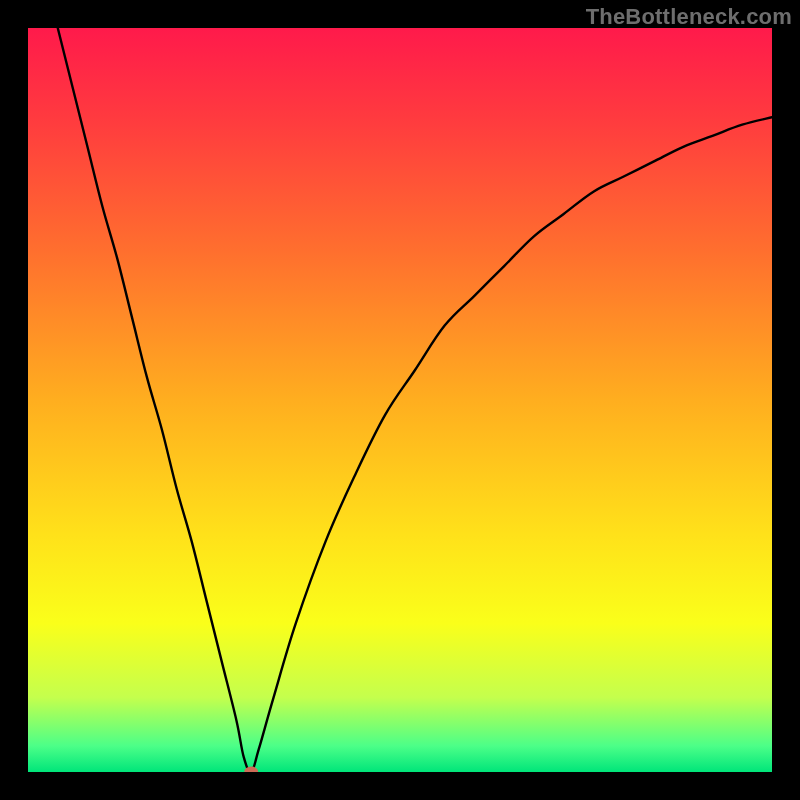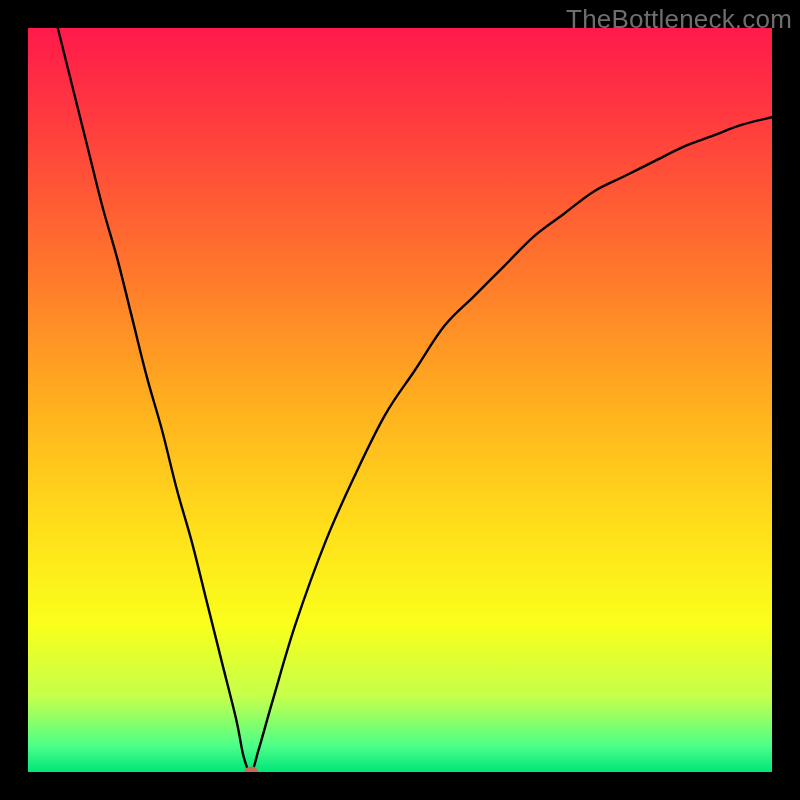--- a/index.html
+++ b/index.html
@@ -16,22 +16,22 @@
     left: 28px;
     top: 28px;
     width: 744px;
     height: 744px;
   }
   .watermark {
     position: absolute;
     top: 4px;
     right: 8px;
     color: #6e6e6e;
-    font-size: 26px;
-    font-weight: 400;
+    font-size: 22px;
+    font-weight: 700;
     letter-spacing: 0.2px;
     user-select: none;
   }
   svg { display: block; }
 </style>
 </head>
 <body>
 
 <div class="plot-wrap">
   <svg id="chart-svg" width="744" height="744" viewBox="0 0 744 744">

